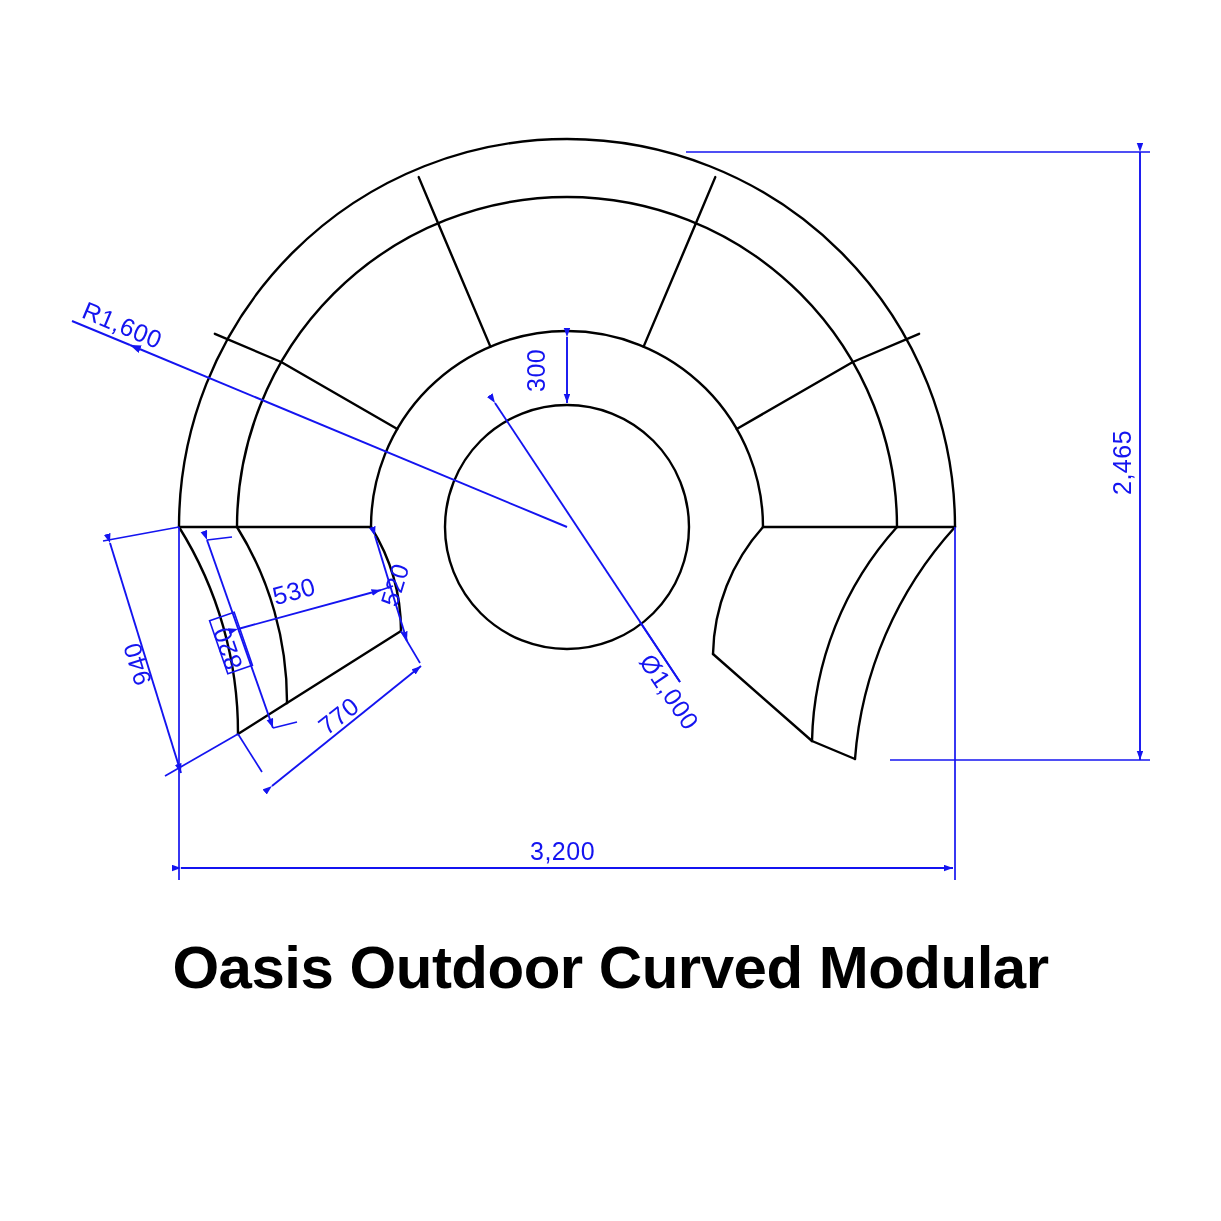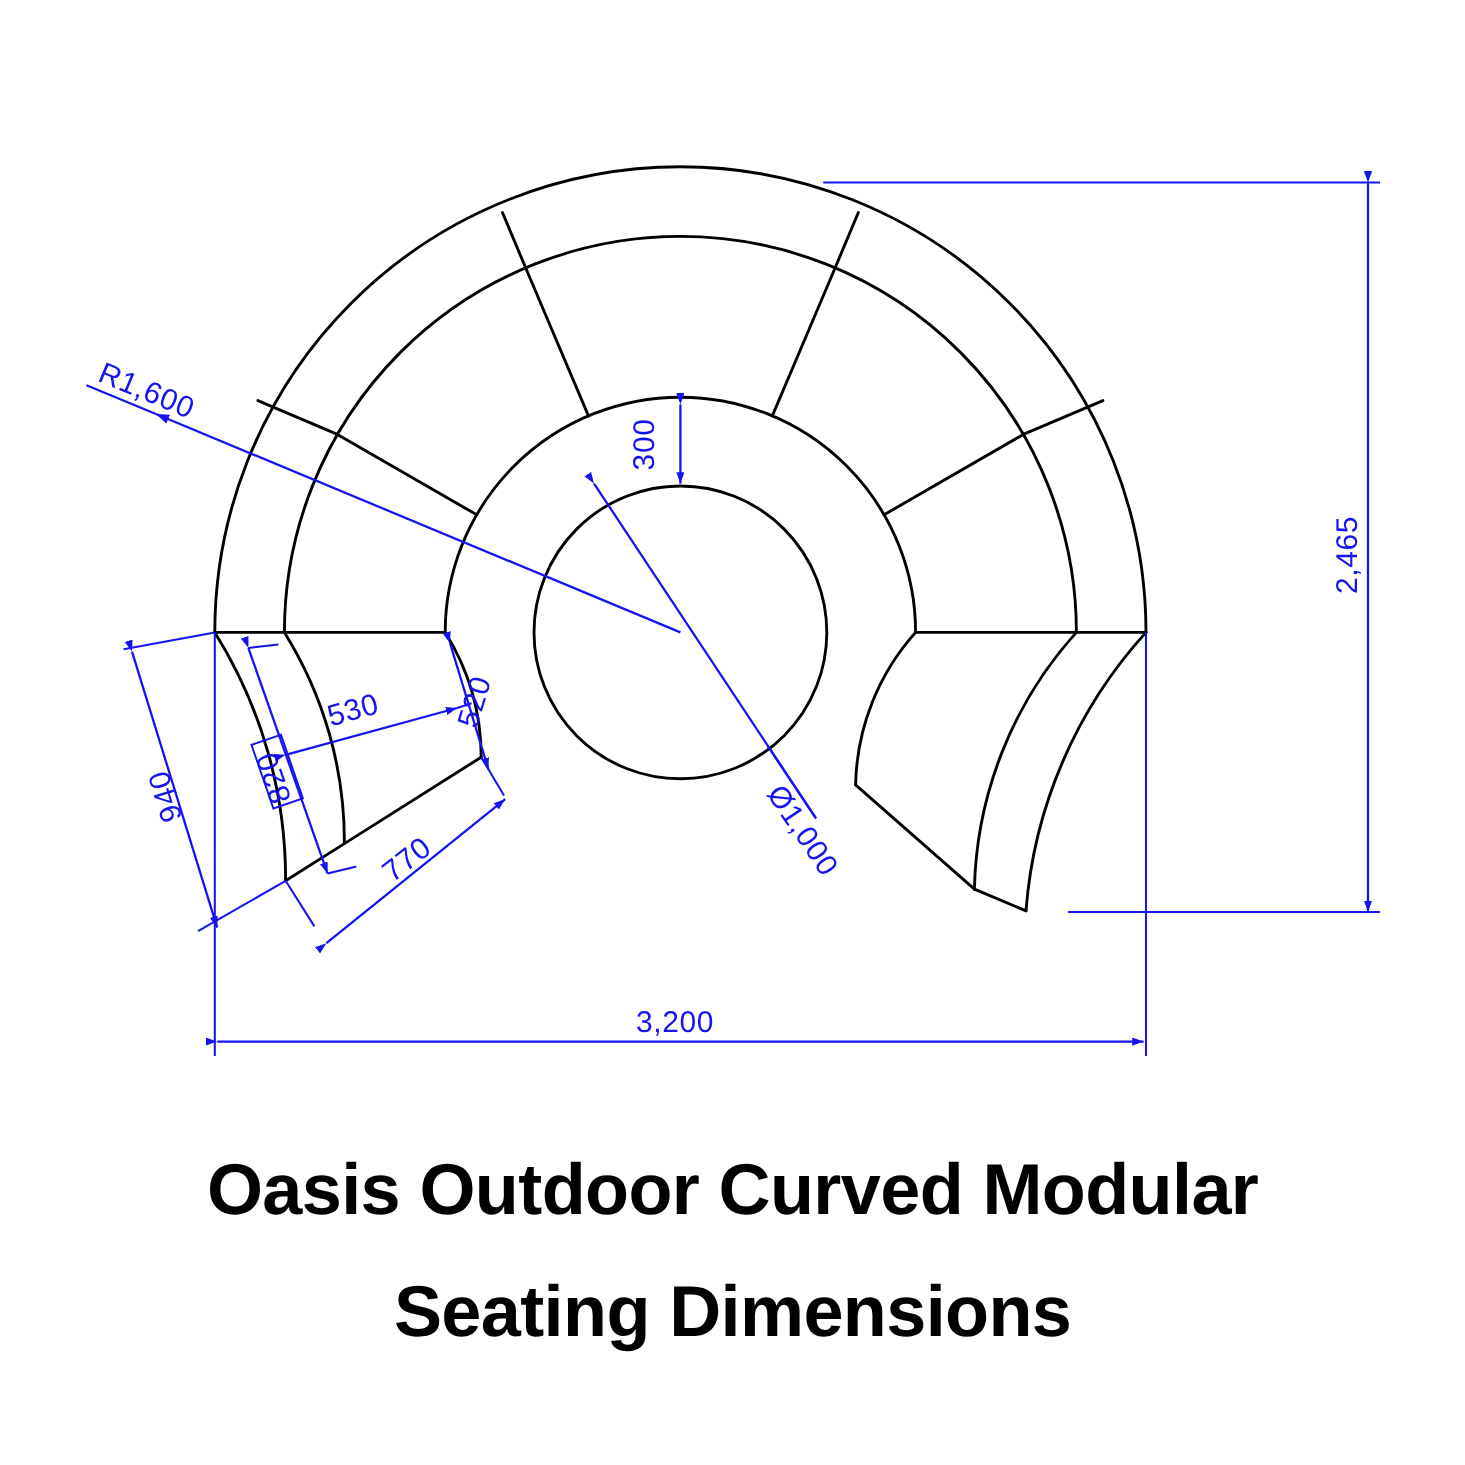--- a/index.html
+++ b/index.html
@@ -59,21 +59,20 @@
   }
   .title-line {
     font-family: "Liberation Sans", sans-serif;
     font-weight: bold;
     font-size: 60px;
     line-height: 1.28;
     color: #000000;
     letter-spacing: -0.5px;
     display: block;
     white-space: nowrap;
-    margin-top: 24px;
   }
 </style>
 </head>
 <body>
 
 <div id="stage">
   <svg id="drawing" viewBox="0 0 1221 1221">
 
     <defs>
       <marker id="arw" markerWidth="13" markerHeight="13" refX="11" refY="4" orient="auto" markerUnits="userSpaceOnUse">
@@ -185,15 +184,14 @@
       <line class="dim-thin" x1="179" y1="527" x2="179" y2="880"></line>
       <line class="dim-thin" x1="955" y1="527" x2="955" y2="880"></line>
       <line class="dim-line" x1="181" y1="868" x2="953" y2="868" marker-start="url(#arwS)" marker-end="url(#arwS)"></line>
       <text class="dim-text" x="530" y="860">3,200</text>
     </g>
 
   </svg>
 
   <div class="title-block">
     <span class="title-line">Oasis Outdoor Curved Modular</span>
-    <span class="title-line">Seating Dimensions</span>
   </div>
 </div>
 
 </body></html>

